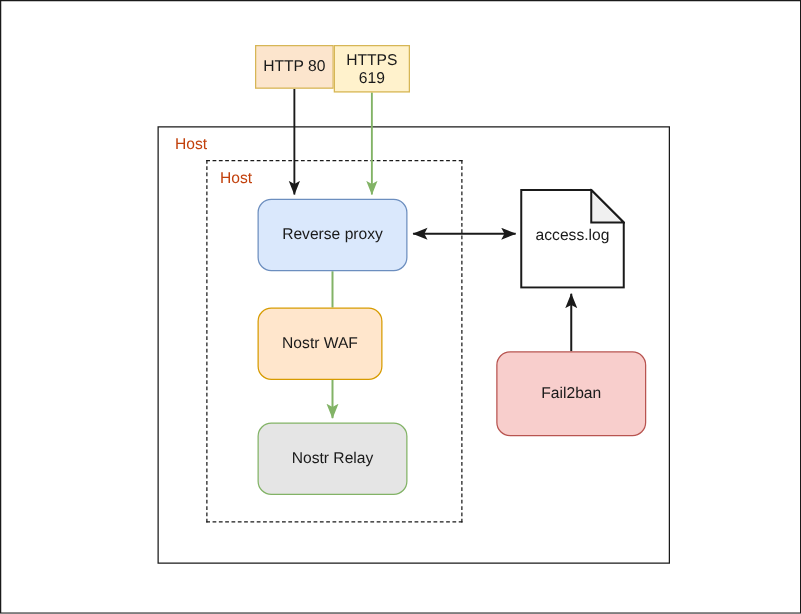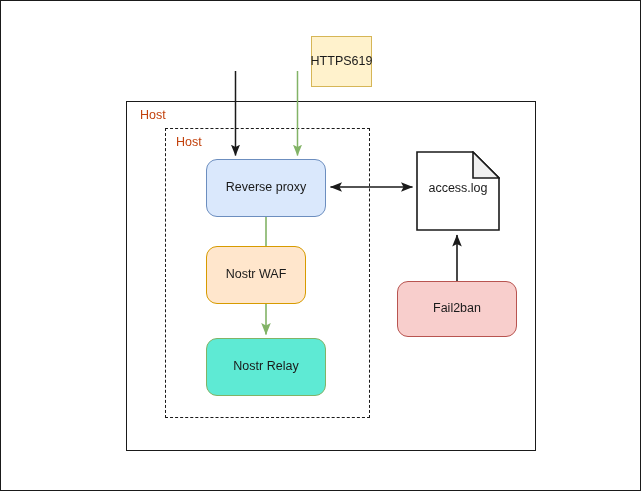--- a/index.html
+++ b/index.html
@@ -72,26 +72,25 @@
     top: 35px;
     width: 63px;
     height: 35px;
     background: #fce5cd;
     border: 1.2px solid #d6b656;
   }
   #port-https {
     left: 266px;
     top: 35px;
     width: 61px;
-    height: 51px;
+    height: 38px;
     background: #fff2cc;
     border: 1.2px solid #d6b656;
-    flex-direction: row;
+    flex-direction: column;
     line-height: 1.15;
-    margin-left: 44px;
   }
 
   
   #reverse-proxy {
     left: 205px;
     top: 158px;
     width: 120px;
     height: 58px;
     background: #dae8fc;
     border: 1.3px solid #6c8ebf;
@@ -104,29 +103,29 @@
     height: 58px;
     background: #ffe6cc;
     border: 1.3px solid #d79b00;
     border-radius: 11px;
   }
   #nostr-relay {
     left: 205px;
     top: 337px;
     width: 120px;
     height: 58px;
-    background: #5eead4;
+    background: #e5e5e5;
     border: 1.3px solid #82b366;
     border-radius: 11px;
   }
   #fail2ban {
     left: 396px;
     top: 280px;
     width: 120px;
-    height: 56px;
+    height: 68px;
     background: #f8cecc;
     border: 1.3px solid #b85450;
     border-radius: 11px;
   }
   
   #access-log {
     left: 415px;
     top: 150px;
     width: 107px;
     height: 80px;
@@ -186,20 +185,23 @@
 
     <g>
       <line x1="329.5" y1="186" x2="411.5" y2="186" stroke="#1a1a1a" stroke-width="1.6" marker-end="url(#arrow-black)" marker-start="url(#arrow-black-start)"></line>
     </g>
 
     <g>
       <line x1="456" y1="280" x2="456" y2="234" stroke="#1a1a1a" stroke-width="1.6" marker-end="url(#arrow-black)"></line>
     </g>
   </svg>
 
+  <div class="node" id="port-http">
+    <span>HTTP 80</span>
+  </div>
 
   <div class="node" id="port-https">
     <span>HTTPS</span>
     <span>619</span>
   </div>
 
   <div class="node" id="reverse-proxy">
     <span>Reverse proxy</span>
   </div>
 

